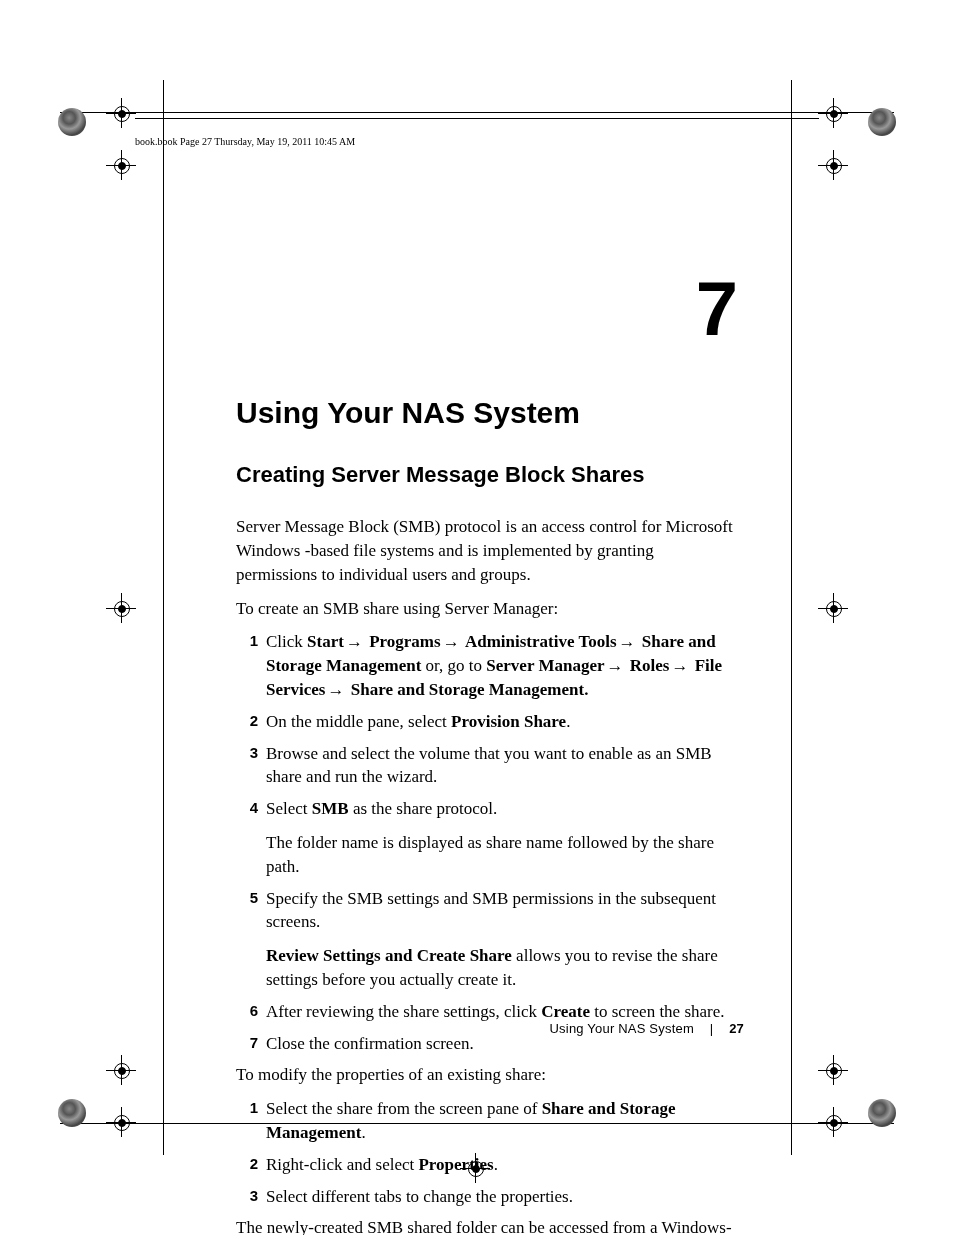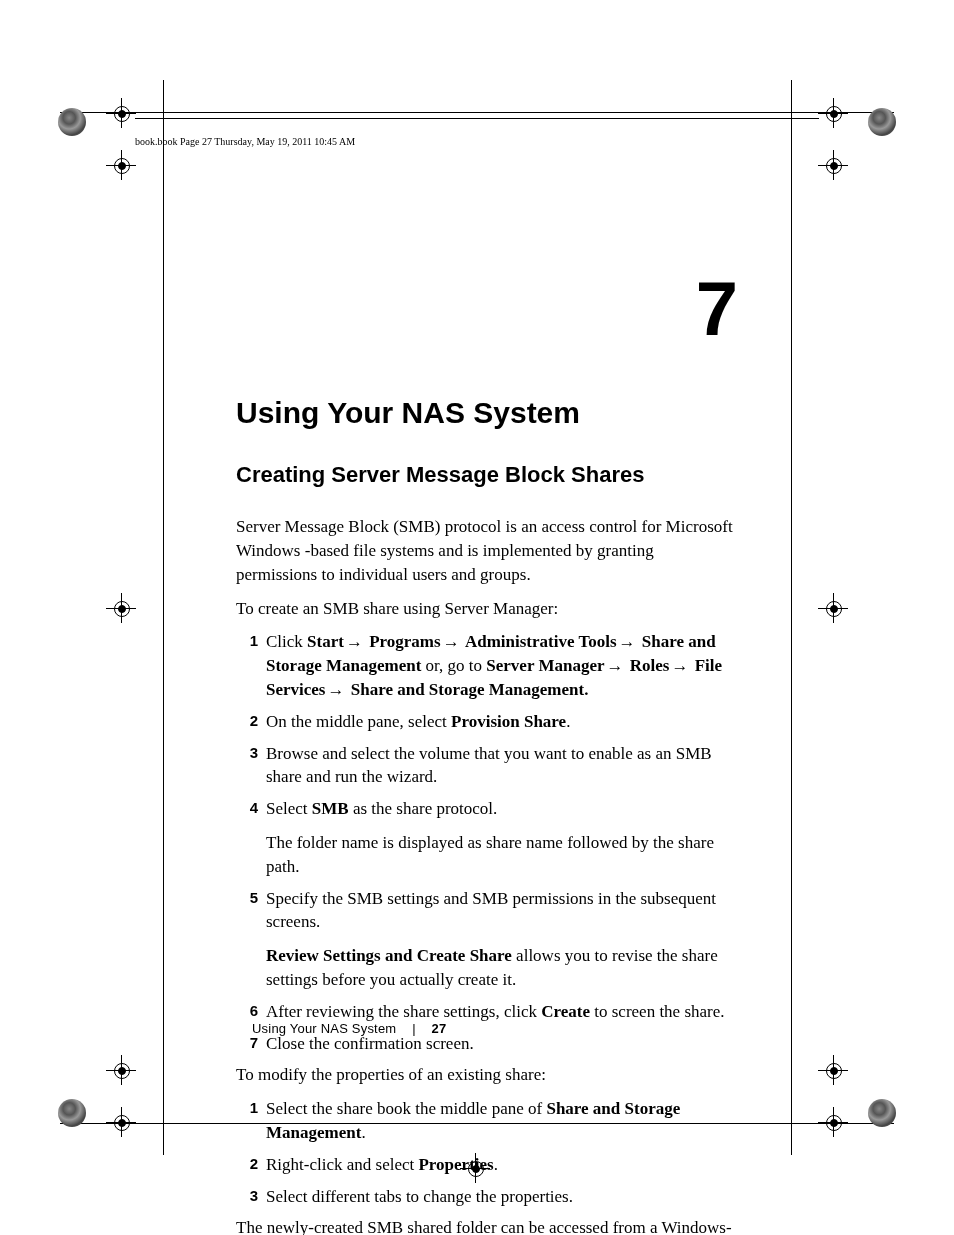--- a/index.html
+++ b/index.html
@@ -75,22 +75,23 @@
     font-family: Arial, sans-serif;
     font-weight: 700;
     font-size: 15px;
   }
   .sub { margin-top: 10px; }
   .b { font-weight: 700; }
   .arrow { margin: 0 2px; }
   .footer {
     position: absolute;
     top: 1020px;
-    left: 252px;
+    left: 244px;
     width: 500px;
+    text-align: right;
     font-size: 13px;
     font-family: Arial, sans-serif;
     letter-spacing: 0.2px;
   }
   .footer .sep { margin: 0 12px; }
   .footer .pg { font-weight: 700; }
 
   
   .reg {
     position: absolute;
@@ -256,21 +257,21 @@
       <span class="num">7</span>
       <span>Close the confirmation screen.</span>
     </li>
   </ol>
 
   <p>To modify the properties of an existing share:</p>
 
   <ol class="steps">
     <li>
       <span class="num">1</span>
-      <span><span>Select the share book the middle pane of </span><span class="b">Share and Storage Management</span><span>.</span></span>
+      <span><span>Select the share from the screen pane of </span><span class="b">Share and Storage Management</span><span>.</span></span>
     </li>
     <li>
       <span class="num">2</span>
       <span><span>Right-click and select </span><span class="b">Properties</span><span>.</span></span>
     </li>
     <li>
       <span class="num">3</span>
       <span>Select different tabs to change the properties.</span>
     </li>
   </ol>

